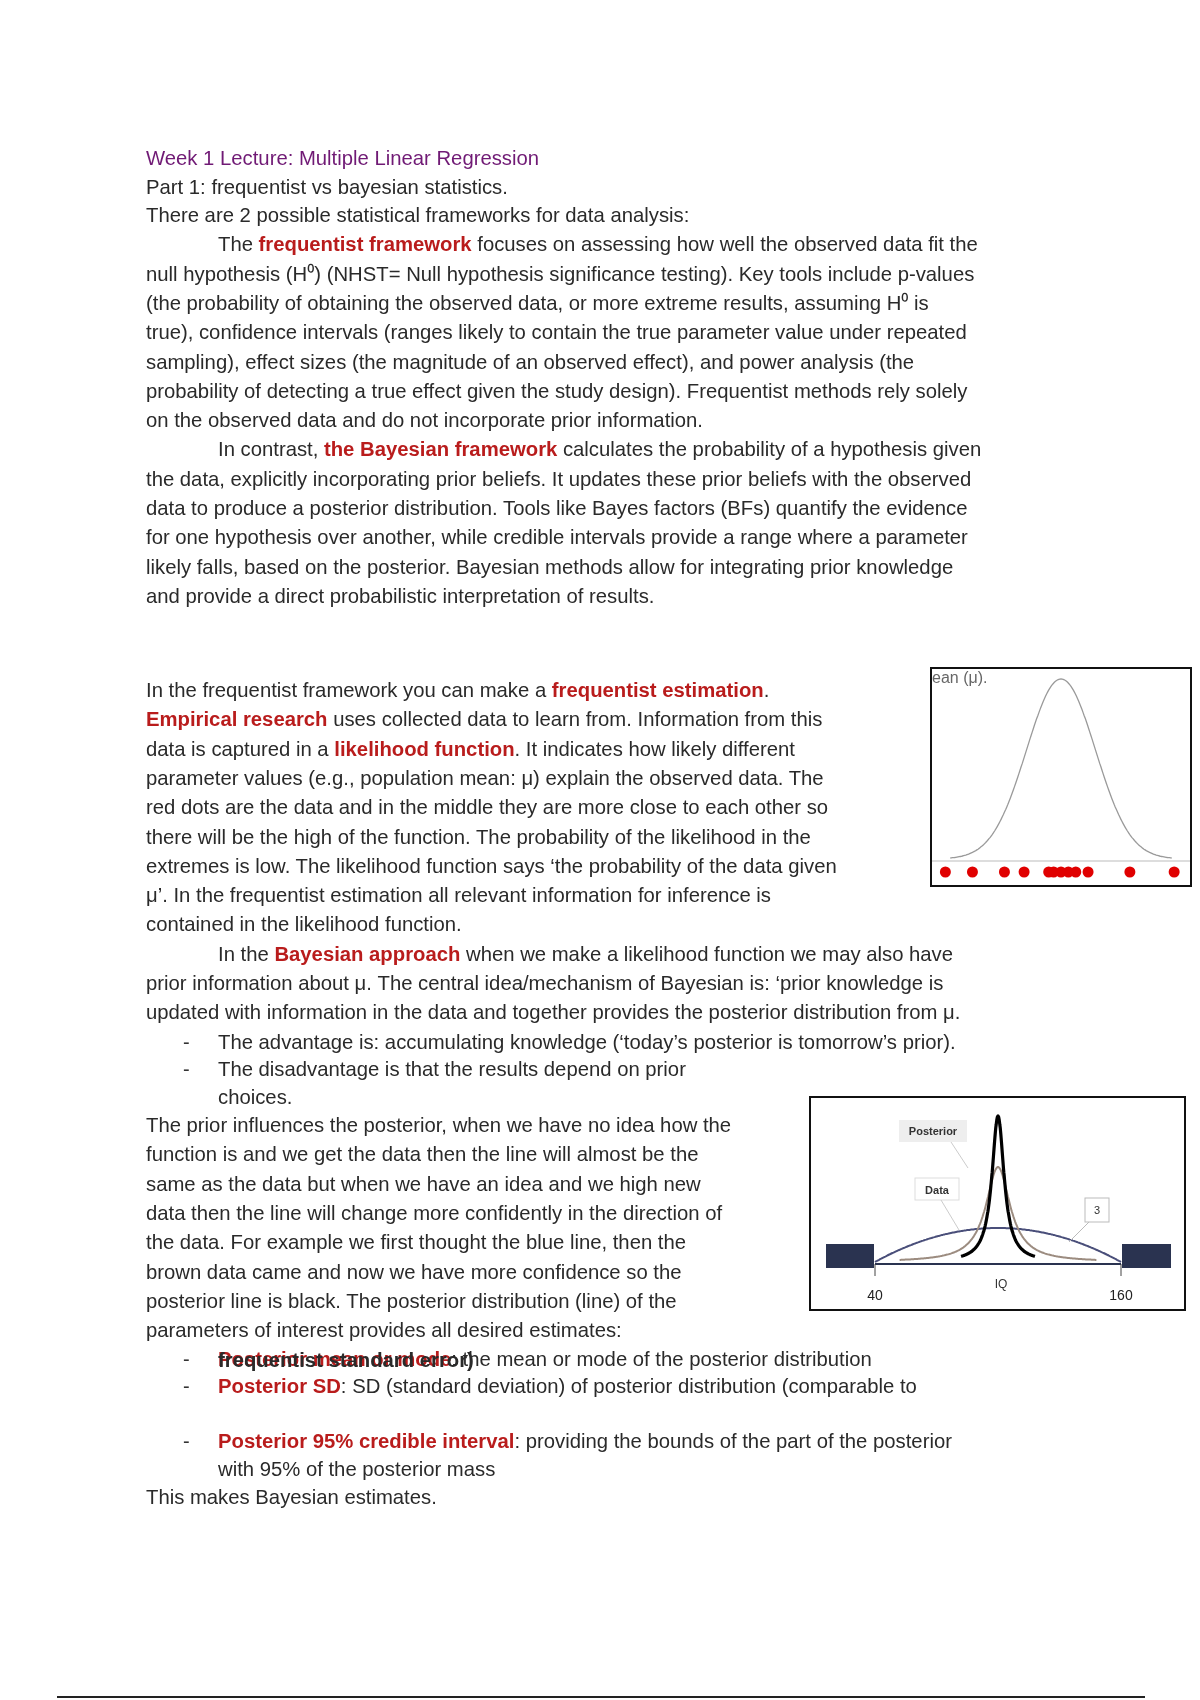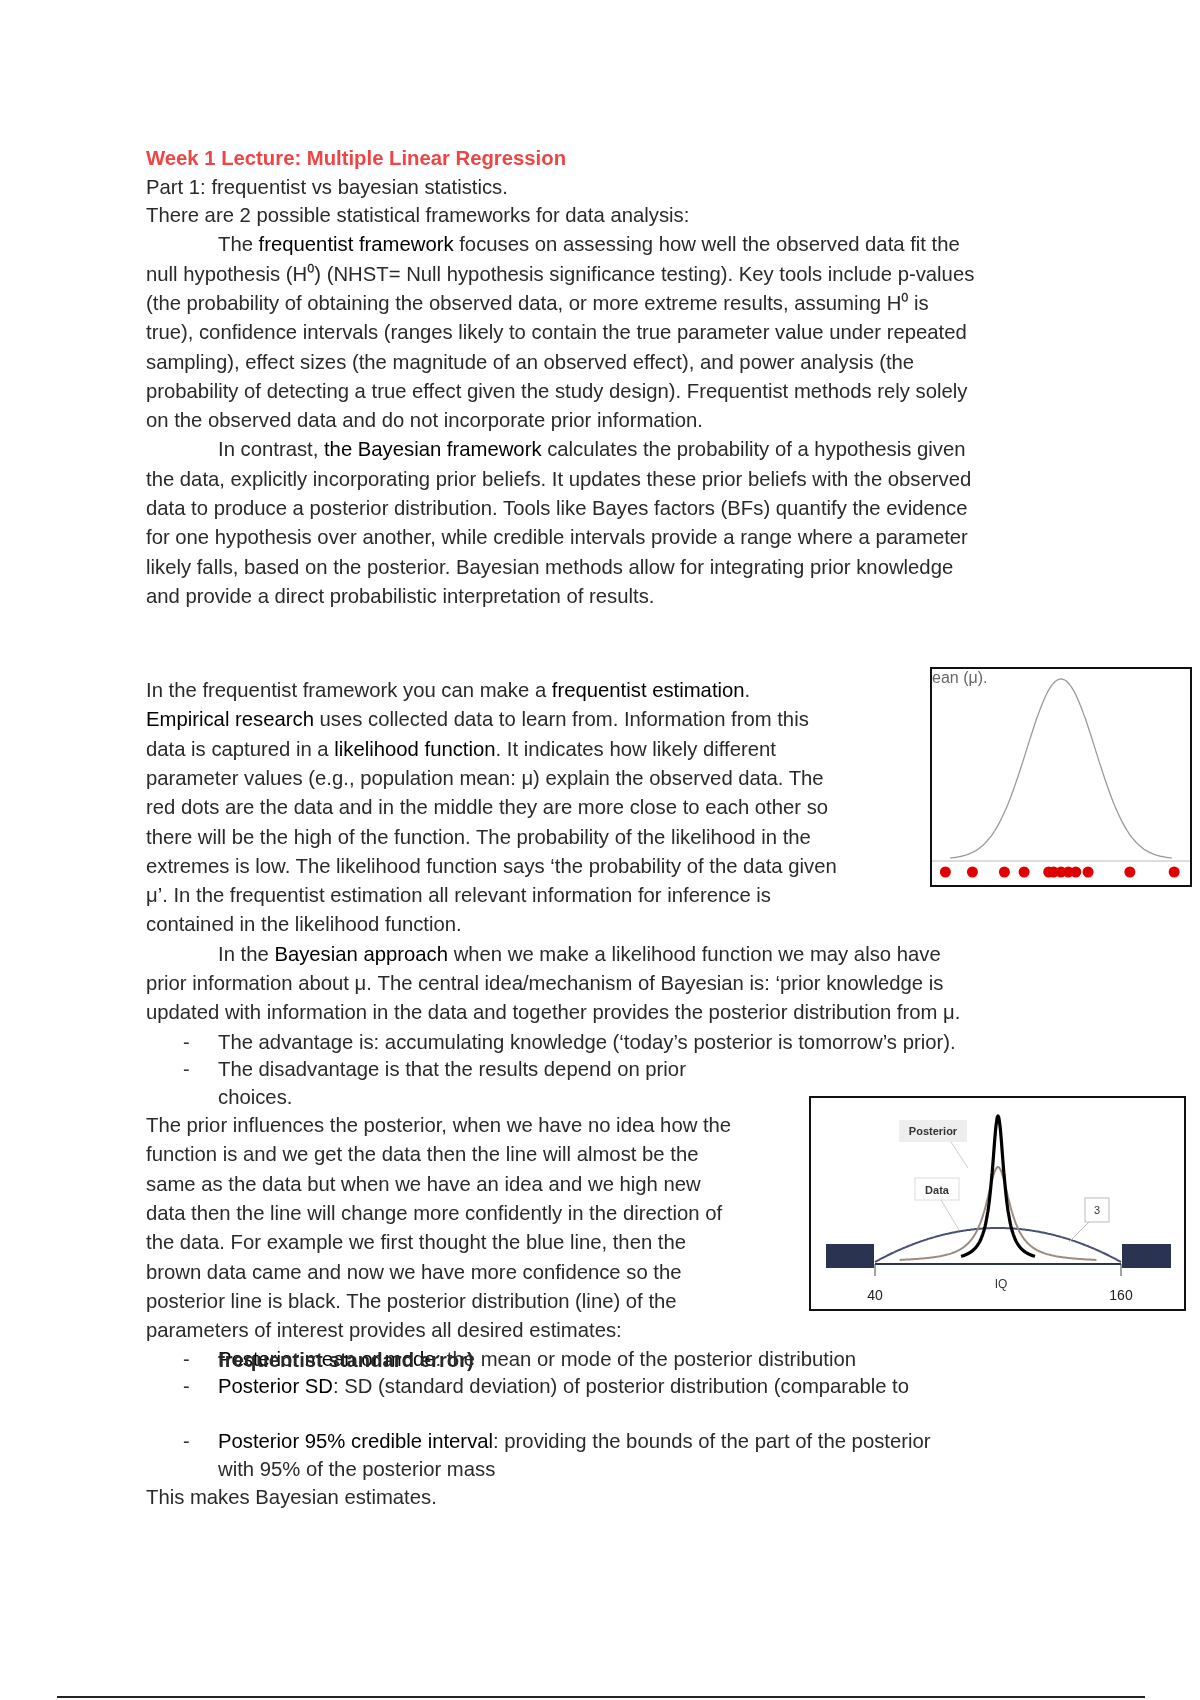--- a/index.html
+++ b/index.html
@@ -1,22 +1,22 @@
 <!DOCTYPE html>
 <html><head>
 <meta charset="utf-8">
 <style>
   html, body { margin: 0; padding: 0; background: #ffffff; }
   body { width: 1200px; height: 1700px; position: relative; overflow: hidden;
          font-family: "Liberation Sans", sans-serif; color: #222; }
   .line { position: absolute; left: 146px; font-size: 20.3px; line-height: 24px; white-space: nowrap; color: #2a2a2a; }
   .indent { left: 218px; }
   .bullet-dash { position: absolute; left: 183px; font-size: 20px; line-height: 24px; color: #333; }
-  b { font-weight: normal; color: #000000; }
-  .title { font-weight: bold; color: #ef4444; }
+  b { font-weight: bold; color: #b91c1c; }
+  .title { font-weight: normal; color: #701a75; }
   .figbox { position: absolute; border: 2px solid #111; background: #fff; }
   .fig1 { left: 930px; top: 667px; width: 258px; height: 216px; }
   .fig2 { left: 809px; top: 1096px; width: 373px; height: 211px; }
   .rule { position: absolute; left: 57px; top: 1696px; width: 1088px; height: 2px; background: #222; }
   svg text { font-family: "Liberation Sans", sans-serif; }
 </style>
 </head>
 <body>
 
 <div id="doc">

